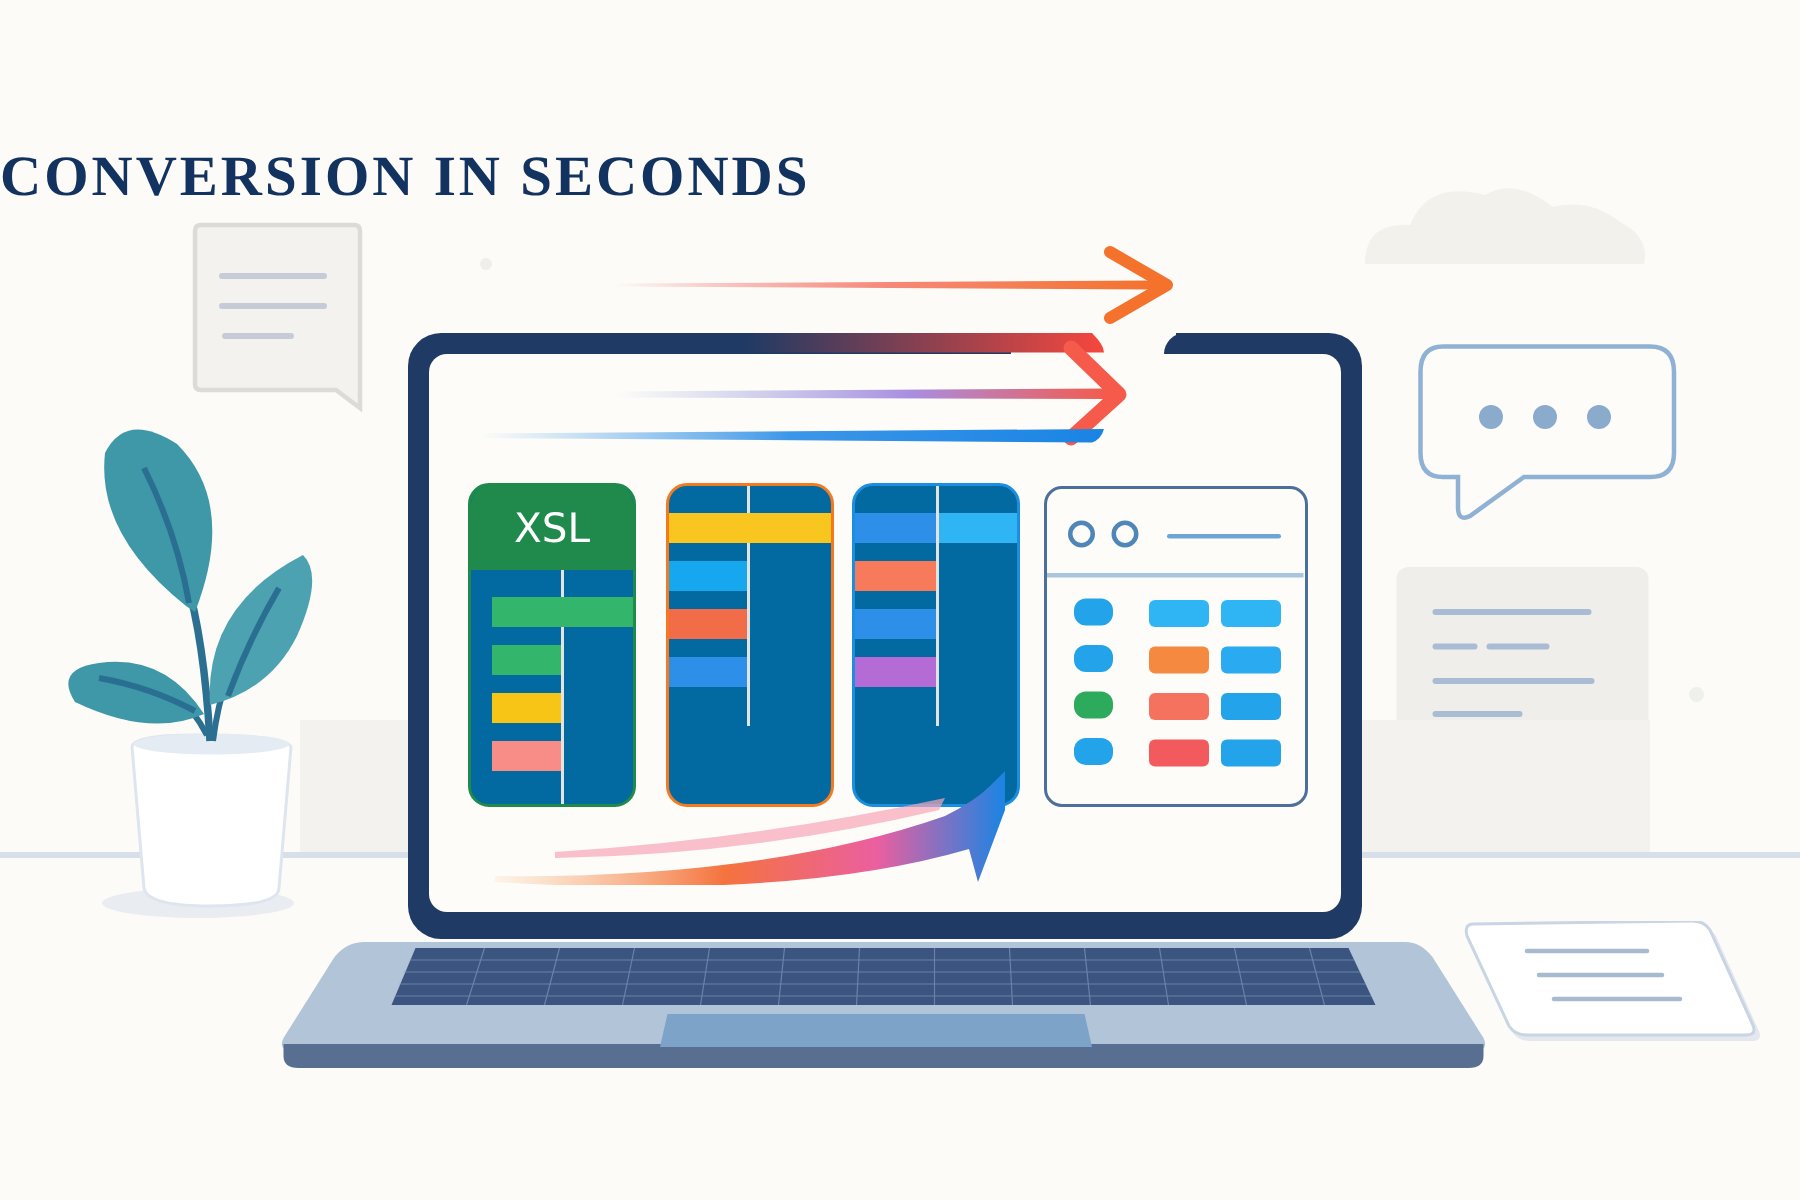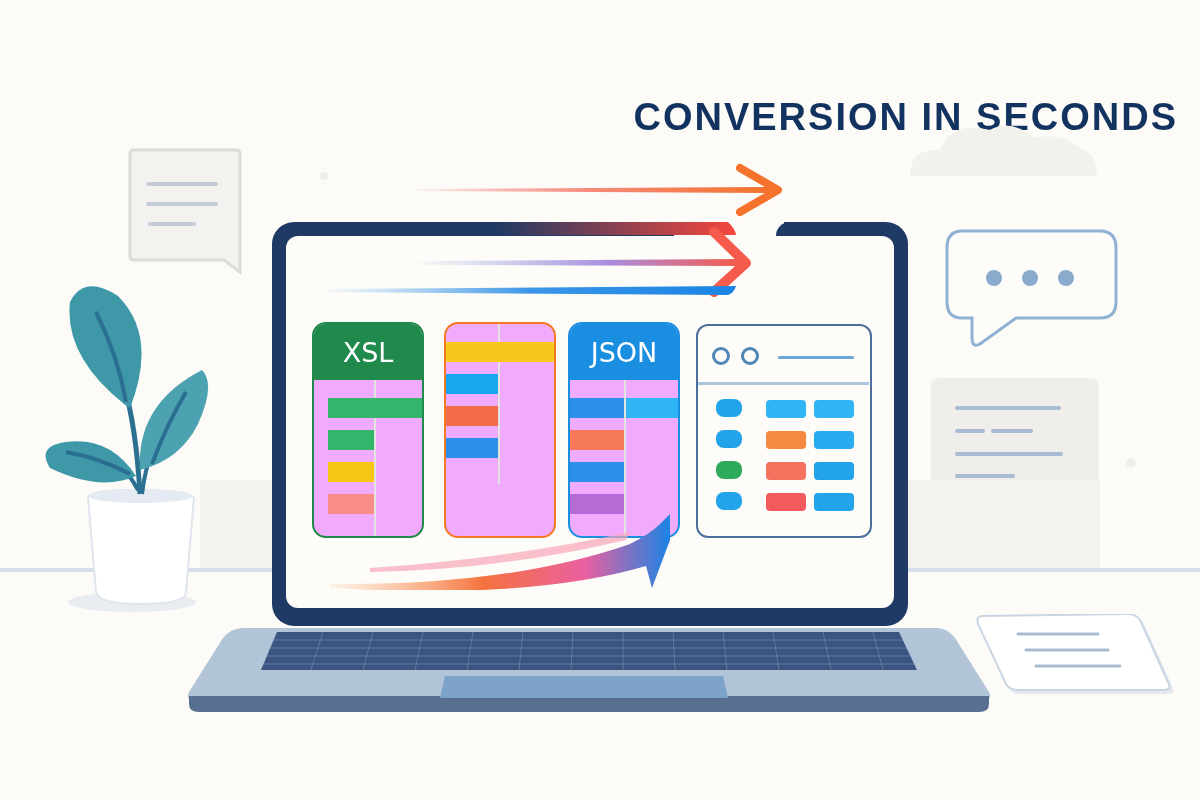--- a/index.html
+++ b/index.html
@@ -1,24 +1,24 @@
 <!DOCTYPE html>
 <html><head>
 <meta charset="utf-8">
 <style>
   html,body{margin:0;padding:0;}
   body{width:1200px;height:800px;overflow:hidden;background:#fcfbf7;position:relative;font-family:"Liberation Sans",sans-serif;}
   .abs{position:absolute;}
-  .title{left:0;top:96px;width:1178px;text-align:right;font-family:Liberation Sans, sans-serif;font-weight:bold;font-size:38px;letter-spacing:2px;color:#12325f;}
+  .title{left:0;top:96px;width:1178px;text-align:left;font-family:Liberation Serif, serif;font-weight:bold;font-size:38px;letter-spacing:2px;color:#12325f;}
   .floor{left:0;top:568px;width:1200px;height:4px;background:#d6dfea;}
   .bgpanel{left:200px;top:480px;width:900px;height:90px;background:#f3f2ee;}
   .laptop-lid{left:272px;top:222px;width:636px;height:404px;background:#1f3a64;border-radius:22px;}
   .screen{left:286px;top:236px;width:608px;height:372px;background:#fdfcf8;border-radius:12px;}
   .base{left:183px;top:626px;width:812px;height:88px;}
-  .card{top:322px;width:112px;height:216px;border-radius:14px;overflow:hidden;background:#f0abfc;box-sizing:border-box;}
+  .card{top:322px;width:112px;height:216px;border-radius:14px;overflow:hidden;background:#0369a1;box-sizing:border-box;}
   .card .head{height:56px;display:flex;align-items:center;justify-content:center;color:#fff;font-family:"DejaVu Sans",sans-serif;font-size:27px;font-weight:500;}
   .card .rows{position:relative;height:160px;}
   .row{position:absolute;height:20px;}
   .appwin{left:696px;top:324px;width:176px;height:214px;border:2.5px solid #4c6f9b;border-radius:12px;background:#fdfcf8;box-sizing:border-box;}
   .dot{position:absolute;width:18px;height:18px;border:3px solid #4f86b8;border-radius:50%;box-sizing:border-box;top:21px;}
   .pill{position:absolute;height:18px;border-radius:4px;}
   .bullet{position:absolute;width:26px;height:18px;border-radius:8px;}
 </style>
 </head>
 <body>
@@ -122,21 +122,20 @@
   <div class="rows">
     <div class="abs" style="left:52px;top:0;width:2px;height:160px;background:#e3e3e0"></div>
     <div class="row" style="left:0;top:18px;width:108px;background:#f9c51f"></div>
     <div class="row" style="left:0;top:50px;width:52px;background:#16a8ee"></div>
     <div class="row" style="left:0;top:82px;width:52px;background:#f26c4a"></div>
     <div class="row" style="left:0;top:114px;width:52px;background:#2d8fe8"></div>
   </div>
 </div>
 
 <div class="abs card" style="left:568px;border:2.5px solid #1a8fe2">
-  <div class="head" style="background:#1a8fe2">JSON</div>
   <div class="rows">
     <div class="abs" style="left:54px;top:0;width:2px;height:160px;background:#e3e3e0"></div>
     <div class="row" style="left:0;top:18px;width:54px;background:#2d8fe8"></div>
     <div class="row" style="left:56px;top:18px;width:54px;background:#2fb5f3"></div>
     <div class="row" style="left:0;top:50px;width:54px;background:#f77a5a"></div>
     <div class="row" style="left:0;top:82px;width:54px;background:#2d8fe8"></div>
     <div class="row" style="left:0;top:114px;width:54px;background:#b46bd6"></div>
   </div>
 </div>
 

